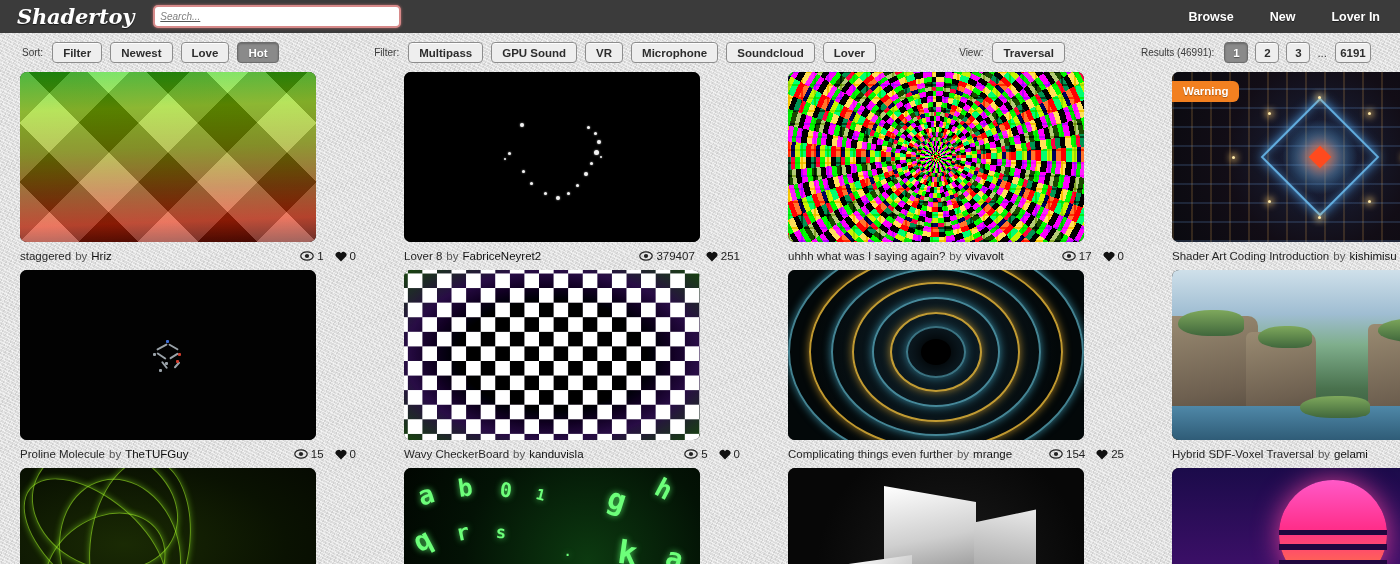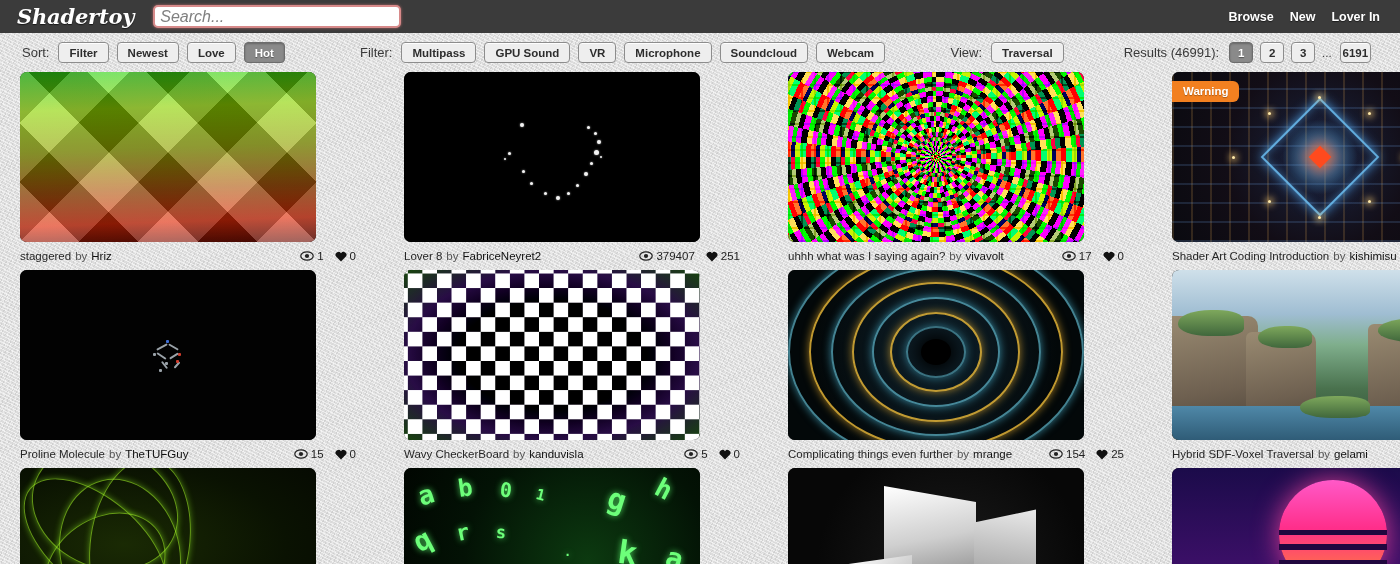--- a/index.html
+++ b/index.html
@@ -60,32 +60,33 @@
     display: flex;
     align-items: center;
     box-shadow: 0 0 3px rgba(215,120,120,.75);
   }
   .search-input {
     flex: 1;
     border: 0;
     outline: none;
     background: transparent;
     font-family: "Liberation Sans", sans-serif;
-    font-size: 16px;
+    font-size: 10px;
     color: #555;
     padding: 0 5px;
     height: 100%;
+    text-decoration: underline;
   }
   .search-input::placeholder { color: #808080; font-style: italic; }
 
   .nav {
     margin-left: auto;
     display: flex;
     align-items: center;
-    gap: 16px;
+    gap: 36px;
     padding-right: 6px;
     justify-content: center;
   }
   .nav a {
     color: #ffffff;
     font-size: 12.5px;
     font-weight: bold;
     text-decoration: none;
     text-shadow: 0 1px 1px rgba(0,0,0,.55);
   }
@@ -94,21 +95,21 @@
   .toolbar {
     height: 39px;
     display: flex;
     align-items: center;
     padding: 0 22px;
     font-size: 11.5px;
     color: #333;
     position: relative;
   }
   .tb-label {
-    font-size: 13px;
+    font-size: 10px;
     color: #3a3a3a;
     margin-right: 9px;
     white-space: nowrap;
   }
   .btn {
     display: inline-flex;
     align-items: center;
     justify-content: center;
     height: 21px;
     padding: 0 10px;
@@ -420,21 +421,21 @@
     <button class="btn active">Hot</button>
 
     <span class="spacer-sort"></span>
 
     <span class="tb-label">Filter:</span>
     <button class="btn">Multipass</button>
     <button class="btn">GPU Sound</button>
     <button class="btn">VR</button>
     <button class="btn">Microphone</button>
     <button class="btn">Soundcloud</button>
-    <button class="btn">Webcam</button>
+    <button class="btn">Lover</button>
 
     <span class="spacer-filter"></span>
 
     <span class="tb-label">View:</span>
     <button class="btn">Traversal</button>
 
     <span class="spacer-view"></span>
 
     <span class="tb-label results-label">Results (46991):</span>
     <button class="btn page active">1</button>

